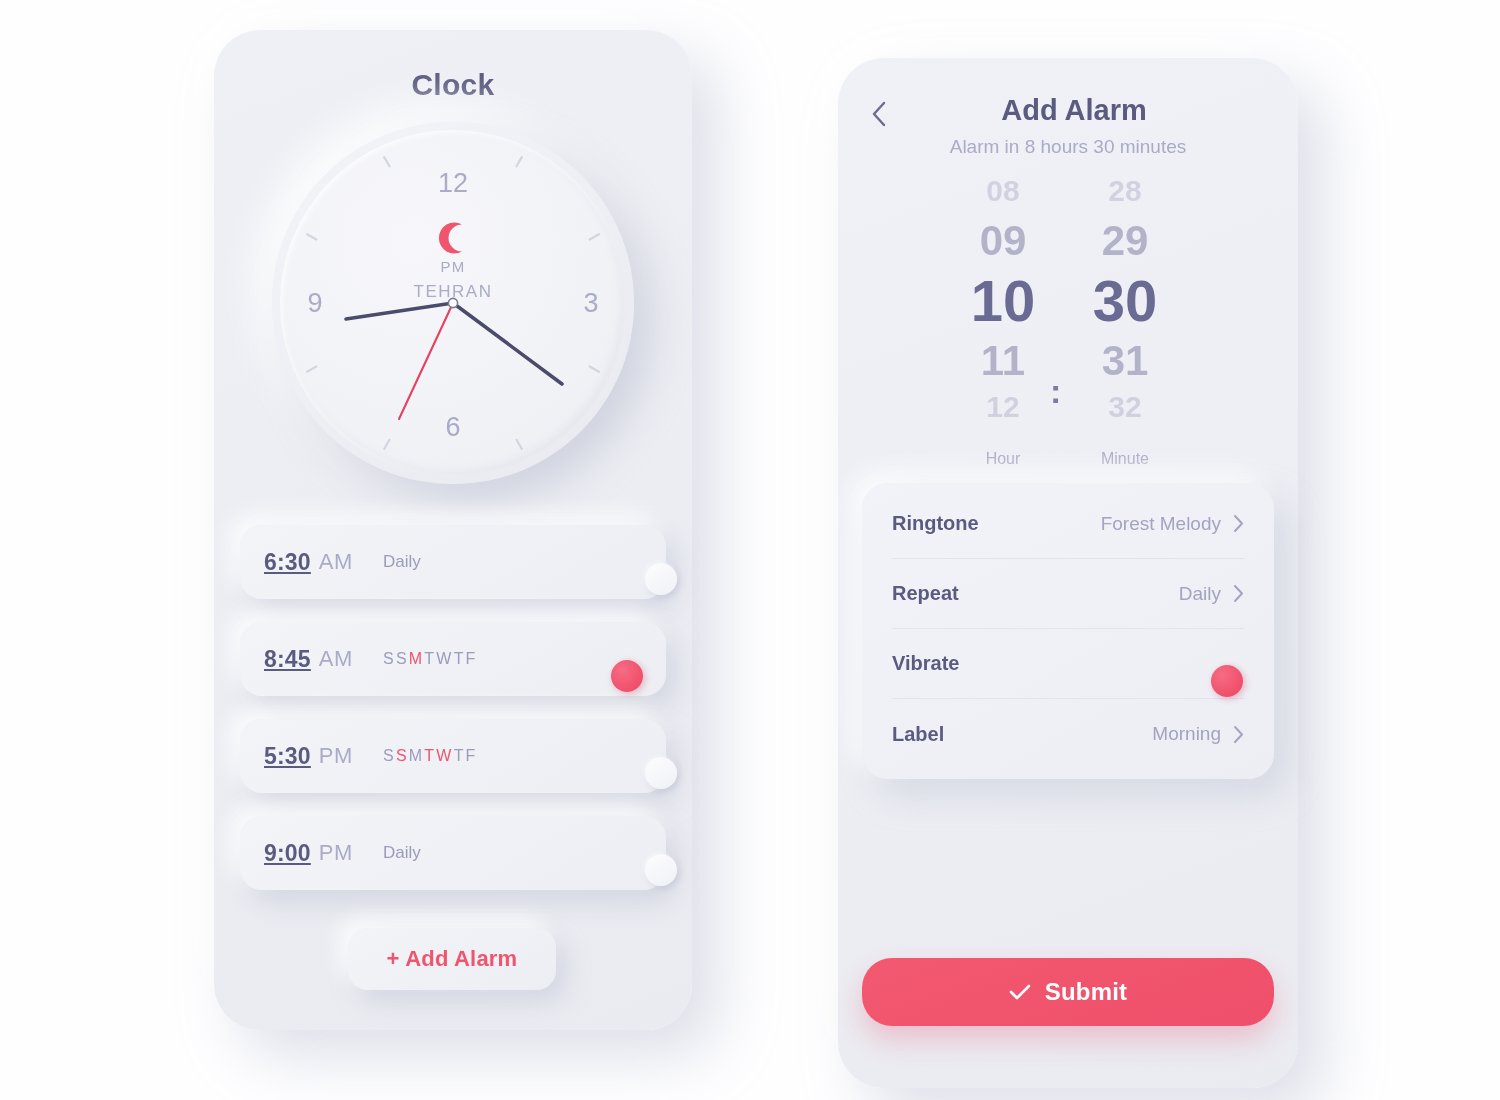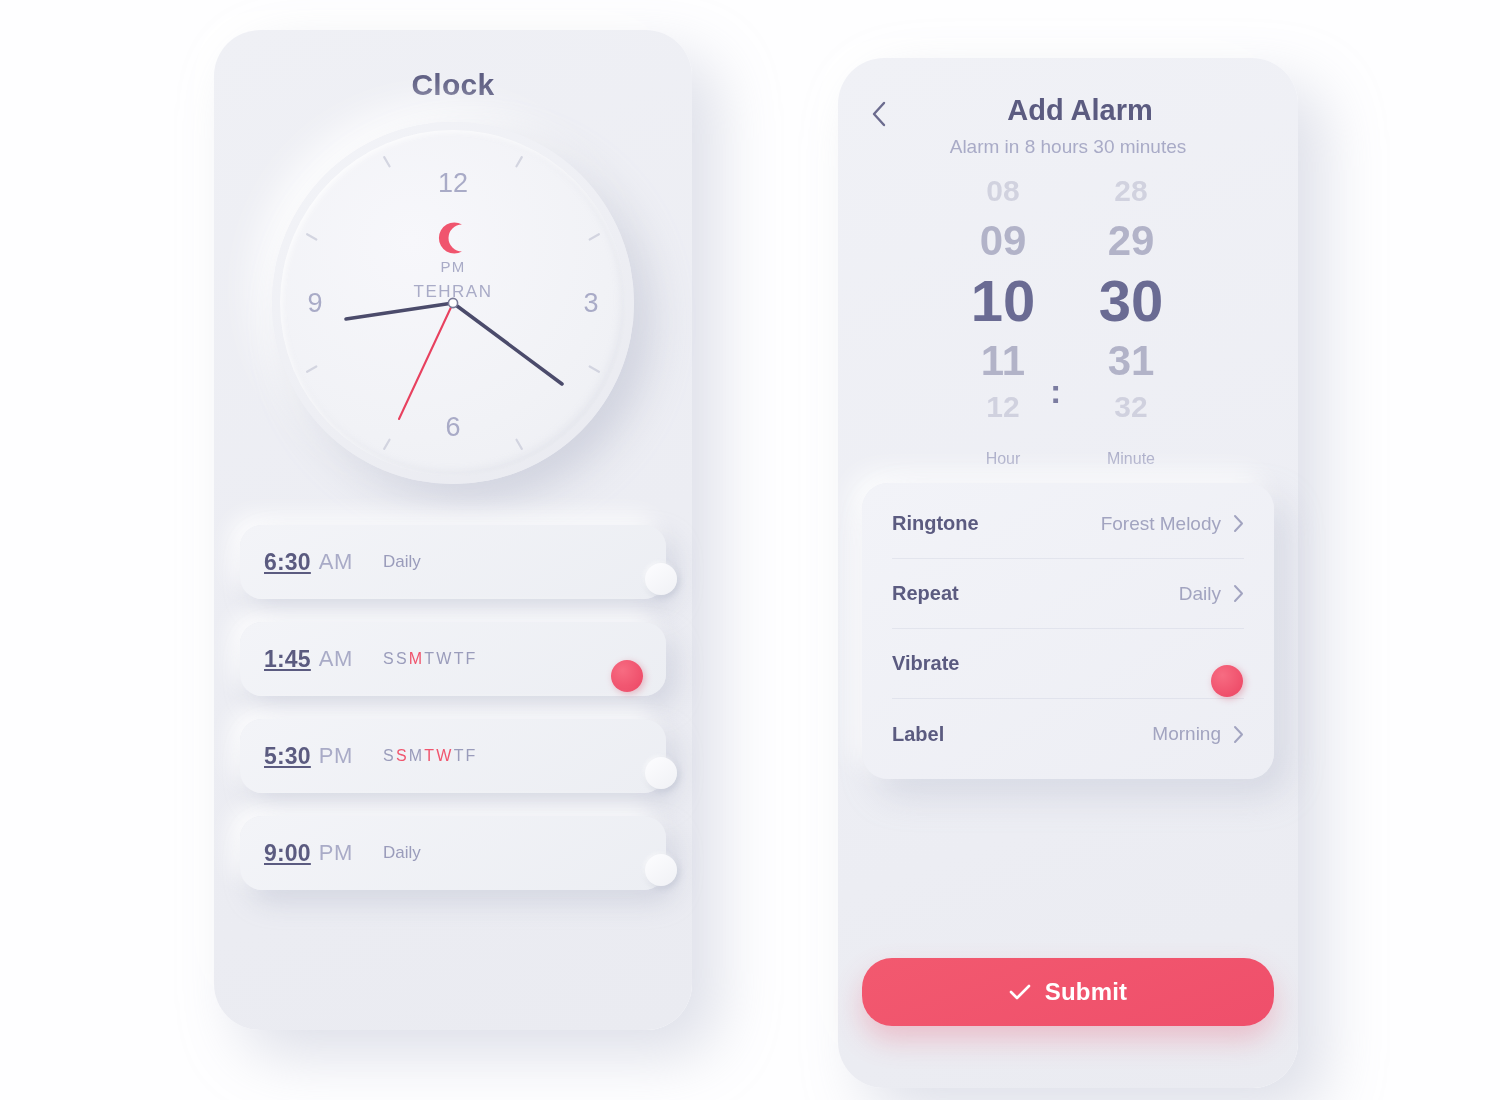--- a/index.html
+++ b/index.html
@@ -143,36 +143,36 @@
   }
 
   
   .back-chevron {
     position: absolute; left: 26px; top: 40px;
     width: 32px; height: 32px;
     display: flex; align-items: center; justify-content: center;
     color: #6b6b8e;
   }
   .alarm-title {
-    position: absolute; left: 12px; top: 36px; width: 100%;
+    position: absolute; left: 6px; top: 36px; width: 100%;
     text-align: center; font-size: 29px; font-weight: bold; color: #5b5b80;
   }
   .alarm-sub {
     position: absolute; left: 0; top: 78px; width: 100%;
     text-align: center; font-size: 19px; color: #a9abc7;
   }
 
   
   .picker { position: absolute; left: 0; top: 118px; width: 100%; height: 360px; }
   .pcol {
     position: absolute; top: 0; width: 150px;
     display: flex; flex-direction: column; align-items: center;
   }
   #pcol-hour   { left: 90px; }
-  #pcol-minute { left: 218px; }
+  #pcol-minute { left: 212px; }
   .pval { line-height: 1; color: #6a6b93; font-weight: bold; }
   .pv-far  { font-size: 30px; opacity: 0.22; margin-bottom: 14px; }
   .pv-near { font-size: 42px; opacity: 0.45; margin-bottom: 10px; }
   .pv-sel  { font-size: 58px; opacity: 1; margin-bottom: 10px; }
   .pcol-label { font-size: 16px; color: #a9abc7; margin-top: 14px; font-weight: normal; }
   .pv-colon {
     position: absolute; left: 212px; top: 196px;
     font-size: 34px; color: #7b7ca0; font-weight: bold;
   }
 
@@ -260,21 +260,21 @@
       <div class="alarm-row">
         <span class="a-time">6:30</span>
         <span class="a-mer">AM</span>
         <span class="a-daily">Daily</span>
         <span class="a-toggle">
           <span class="toggle off"><span class="knob"></span></span>
         </span>
       </div>
 
       <div class="alarm-row">
-        <span class="a-time">1:45</span>
+        <span class="a-time">8:45</span>
         <span class="a-mer">AM</span>
         <span class="a-days"><span>S</span><span>S</span><span class="on">M</span><span>T</span><span>W</span><span>T</span><span>F</span></span>
         <span class="a-toggle">
           <span class="toggle on"><span class="knob"></span></span>
         </span>
       </div>
 
       <div class="alarm-row">
         <span class="a-time">5:30</span>
         <span class="a-mer">PM</span>
@@ -288,20 +288,21 @@
         <span class="a-time">9:00</span>
         <span class="a-mer">PM</span>
         <span class="a-daily">Daily</span>
         <span class="a-toggle">
           <span class="toggle off"><span class="knob"></span></span>
         </span>
       </div>
 
     </div>
 
+    <div class="add-alarm">+ Add Alarm</div>
   </div>
 
   <div class="phone" id="phone-alarm">
 
     <div class="back-chevron">
       <svg width="18" height="28" viewBox="0 0 18 28">
         <polyline points="13,3 3,14 13,25" fill="none" stroke="#6b6b8e" stroke-width="2.4" stroke-linecap="round" stroke-linejoin="round"></polyline>
       </svg>
     </div>
     <div class="alarm-title">Add Alarm</div>

